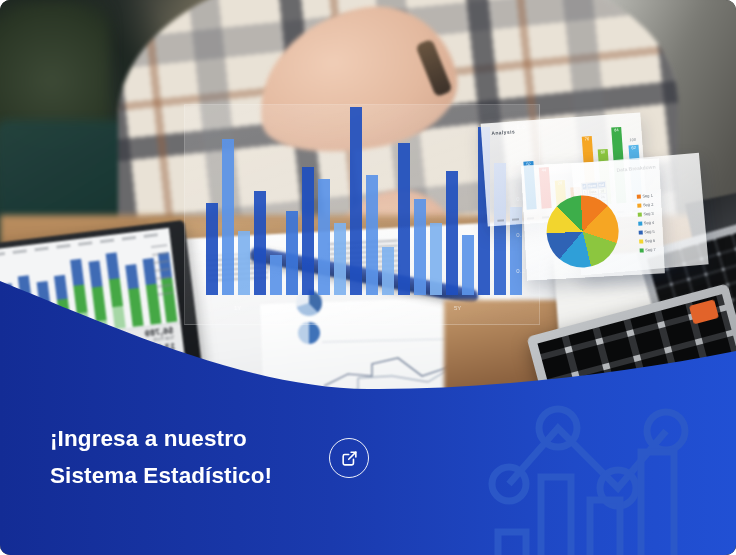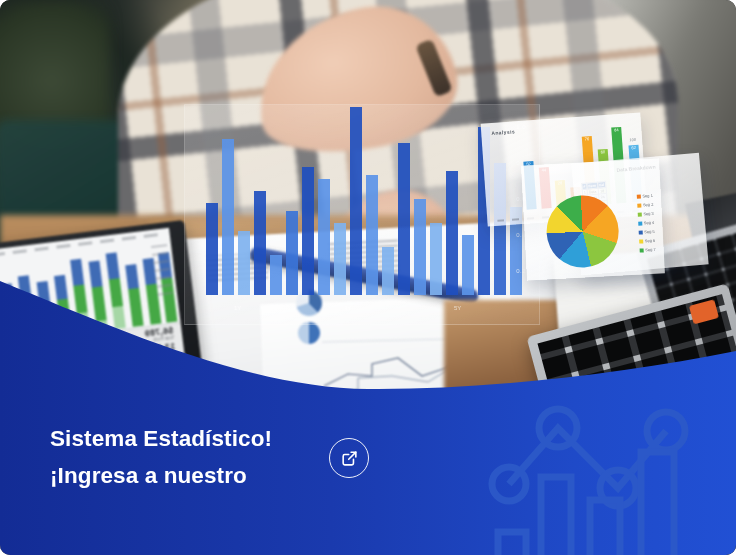--- a/index.html
+++ b/index.html
@@ -806,22 +806,22 @@
         <circle cx="132" cy="101" r="18"></circle>
         <circle cx="180" cy="44" r="19"></circle>
         <rect x="12" y="145" width="28" height="34"></rect>
         <rect x="55" y="90" width="30" height="89"></rect>
         <rect x="104" y="113" width="30" height="66"></rect>
         <rect x="155" y="65" width="33" height="114"></rect>
       </g>
     </svg>
 
     <div class="headline">
+      <span class="headline-line">¡Ingresa a nuestro</span>
       <span class="headline-line">Sistema Estadístico!</span>
-      <span class="headline-line">¡Ingresa a nuestro</span>
     </div>
 
     <div class="cta-circle">
       <svg width="19" height="19" viewBox="0 0 24 24" fill="none" stroke="#ffffff" stroke-width="2" stroke-linecap="round" stroke-linejoin="round">
         <path d="M17 13v5a2 2 0 0 1-2 2H6a2 2 0 0 1-2-2V9a2 2 0 0 1 2-2h5"></path>
         <polyline points="14 4 20 4 20 10"></polyline>
         <line x1="11" y1="13" x2="20" y2="4"></line>
       </svg>
     </div>
   </div>

